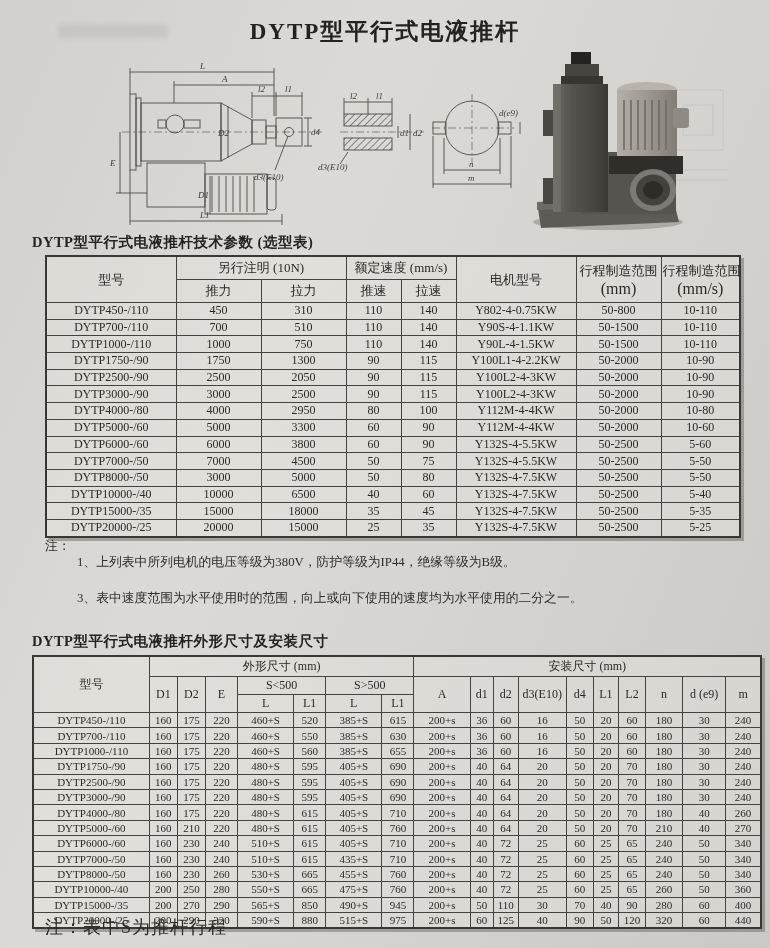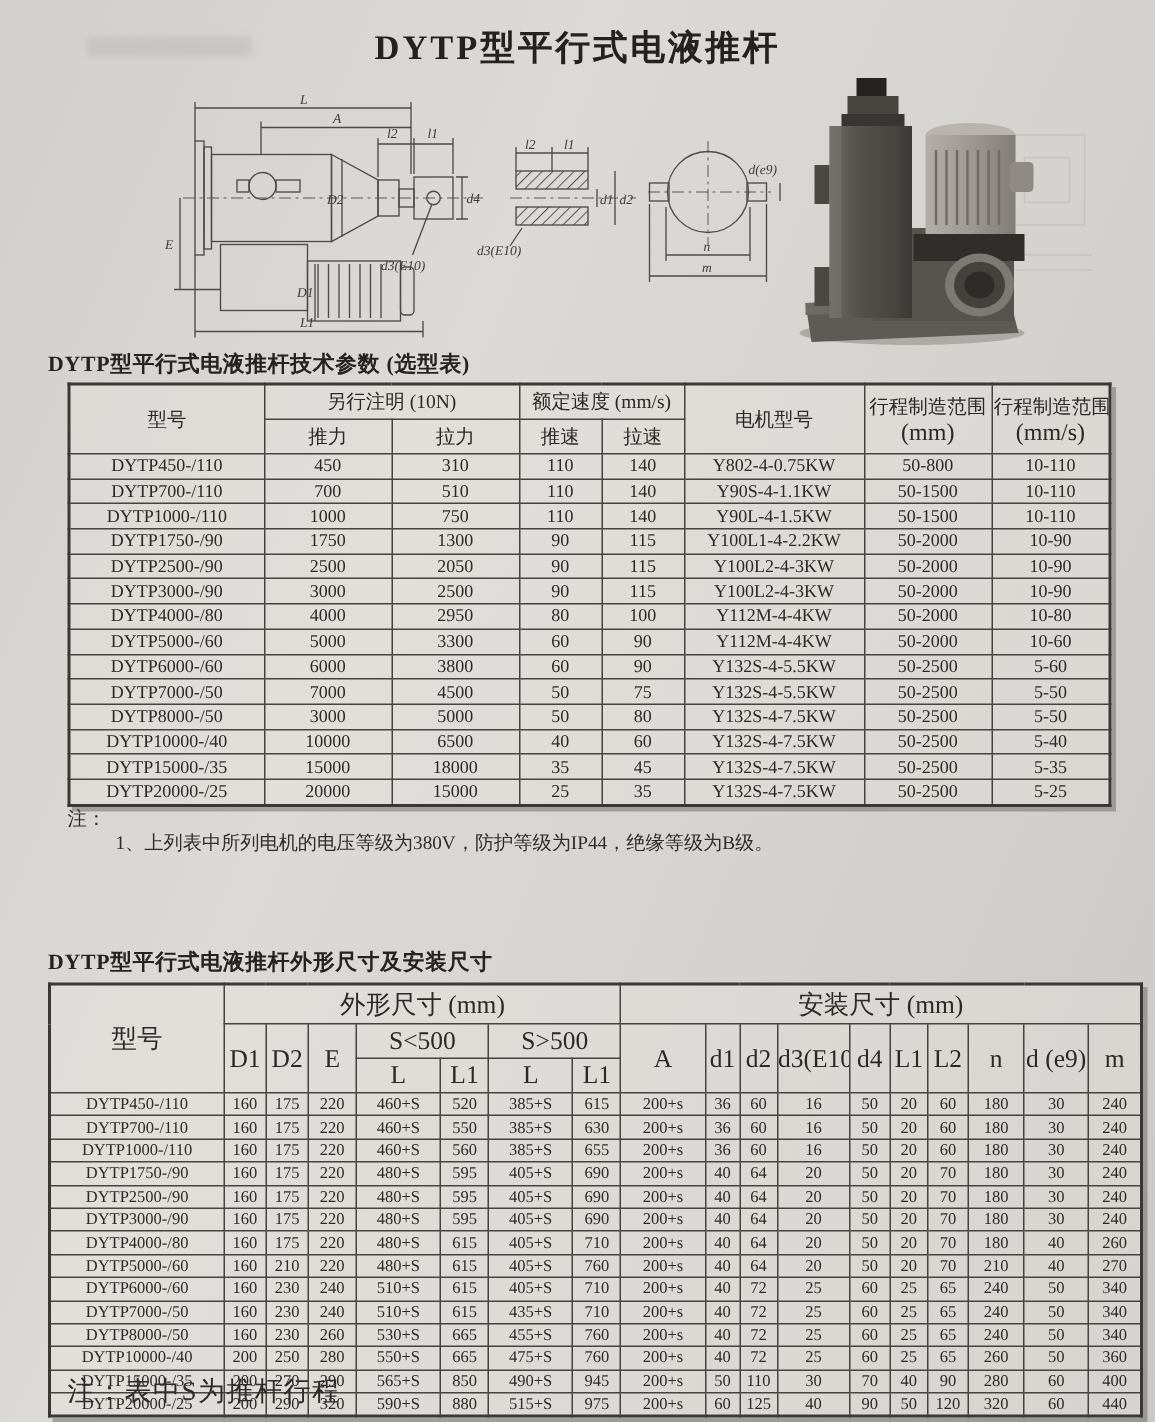--- a/index.html
+++ b/index.html
@@ -36,21 +36,21 @@
   }
   .t1{left:45px;top:255px;width:694px;}
   .t2{left:32px;top:655px;width:730px;}
   th,td{
     border:1px solid #45433f;text-align:center;vertical-align:middle;
     color:#2a2927;overflow:hidden;white-space:nowrap;
   }
   table{border:2px solid #3a3834;}
   .t1 th{font-size:13px;font-weight:400;padding:2px 1px;}
   .t1 td{font-size:12px;height:15.7px;line-height:13px;padding:0 1px;}
-  .t2 th{font-size:17px;font-weight:400;padding:1px 0;}
+  .t2 th{font-size:12px;font-weight:400;padding:1px 0;}
   .t2 td{font-size:11px;height:14.4px;line-height:12px;padding:0;}
   th .unit{display:block;font-size:16px;}
   .notes{
     position:absolute;left:45px;top:537px;width:672px;
     font-size:12.8px;line-height:19.5px;color:#2d2c2a;
   }
   .notes-label{position:absolute;left:0;top:0;}
   .notes-list{padding-left:32px;}
   .note-item{text-align:justify;margin-top:16px;}
   .bottom-note{
@@ -405,20 +405,21 @@
           <td>50-2500</td>
           <td>5-25</td>
         </tr>
       </tbody>
   </table>
 
   <div class="notes">
     <span class="notes-label">注：</span>
     <div class="notes-list" id="notes-list">
         <div class="note-item">1、上列表中所列电机的电压等级为380V，防护等级为IP44，绝缘等级为B级。</div>
+        <div class="note-item">3、表中速度范围为水平使用时的范围，向上或向下使用的速度均为水平使用的二分之一。</div>
       </div>
   </div>
 
   <div class="section-title st2">DYTP型平行式电液推杆外形尺寸及安装尺寸</div>
 
   <table class="t2">
     <colgroup>
       <col style="width:116px">
         <col style="width:28px">
         <col style="width:28px">

